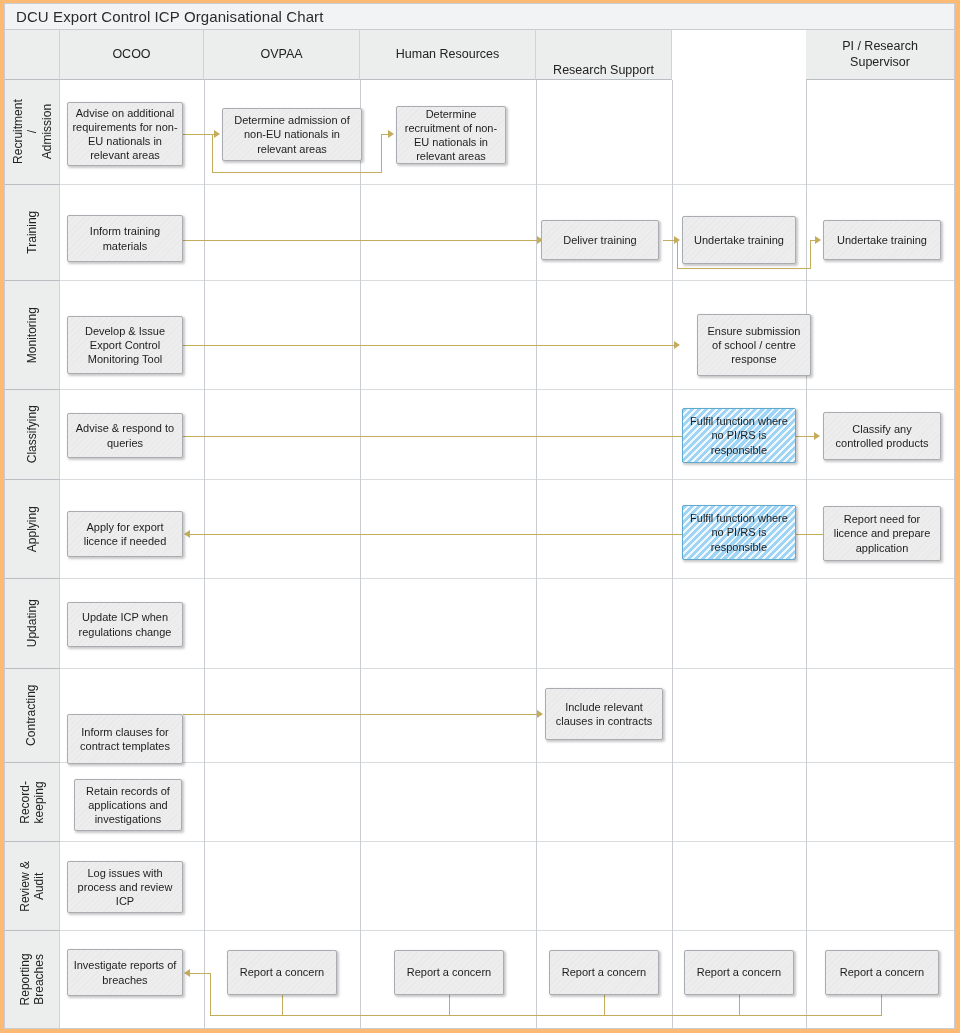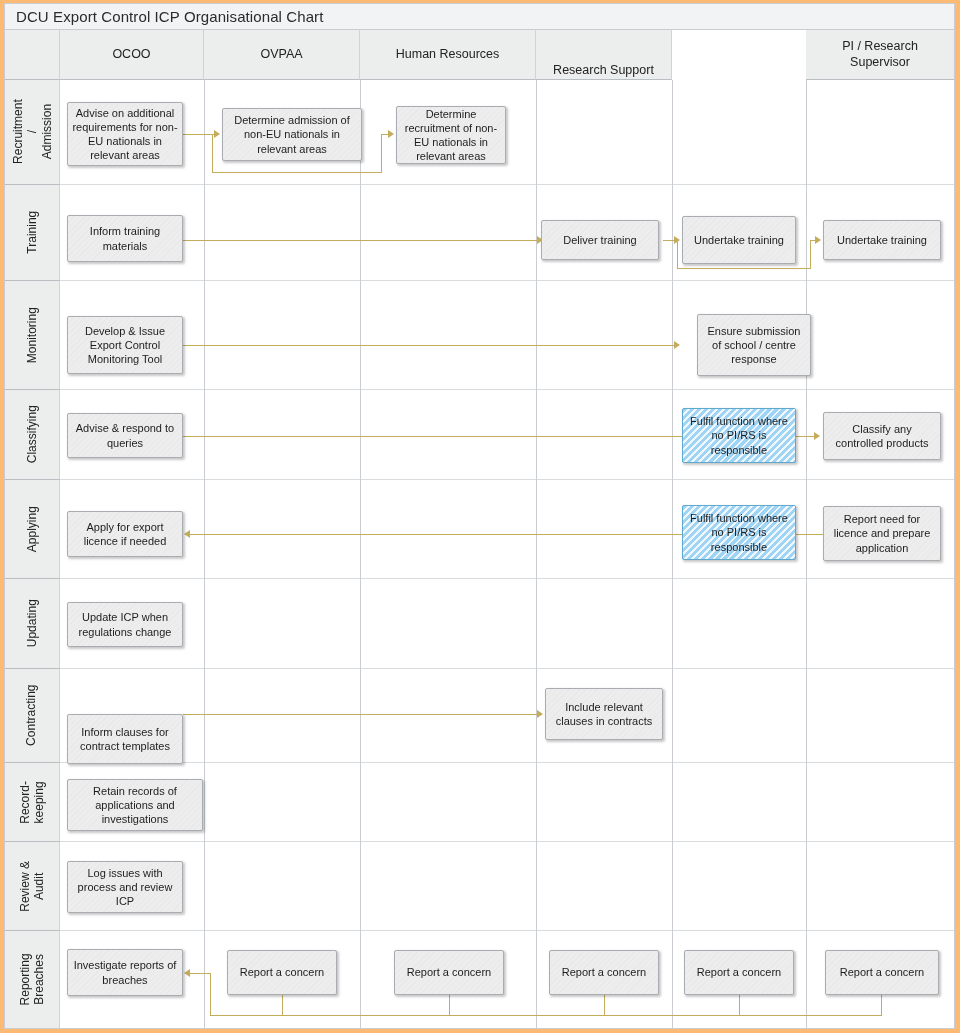--- a/index.html
+++ b/index.html
@@ -239,21 +239,21 @@
 
   <div class="box gray" style="left:67px;top:690px;width:116px;height:50px;margin-top:24px;">
     <span class="inner">Inform clauses for contract templates</span>
   </div>
   <div class="box gray" style="left:545px;top:688px;width:118px;height:52px;">
     <span class="inner">Include relevant clauses in contracts</span>
   </div>
   <div class="conn-h" style="left:183px;top:714px;width:356px;"></div>
   <div class="arrow-r" style="left:537px;top:710px;"></div>
 
-  <div class="box gray" style="left:67px;top:779px;width:136px;height:52px;">
+  <div class="box gray" style="left:74px;top:779px;width:108px;height:52px;">
     <span class="inner">Retain records of applications and investigations</span>
   </div>
 
   <div class="box gray" style="left:67px;top:861px;width:116px;height:52px;">
     <span class="inner">Log issues with process and review ICP</span>
   </div>
 
   <div class="box gray" style="left:67px;top:949px;width:116px;height:47px;">
     <span class="inner">Investigate reports of breaches</span>
   </div>

